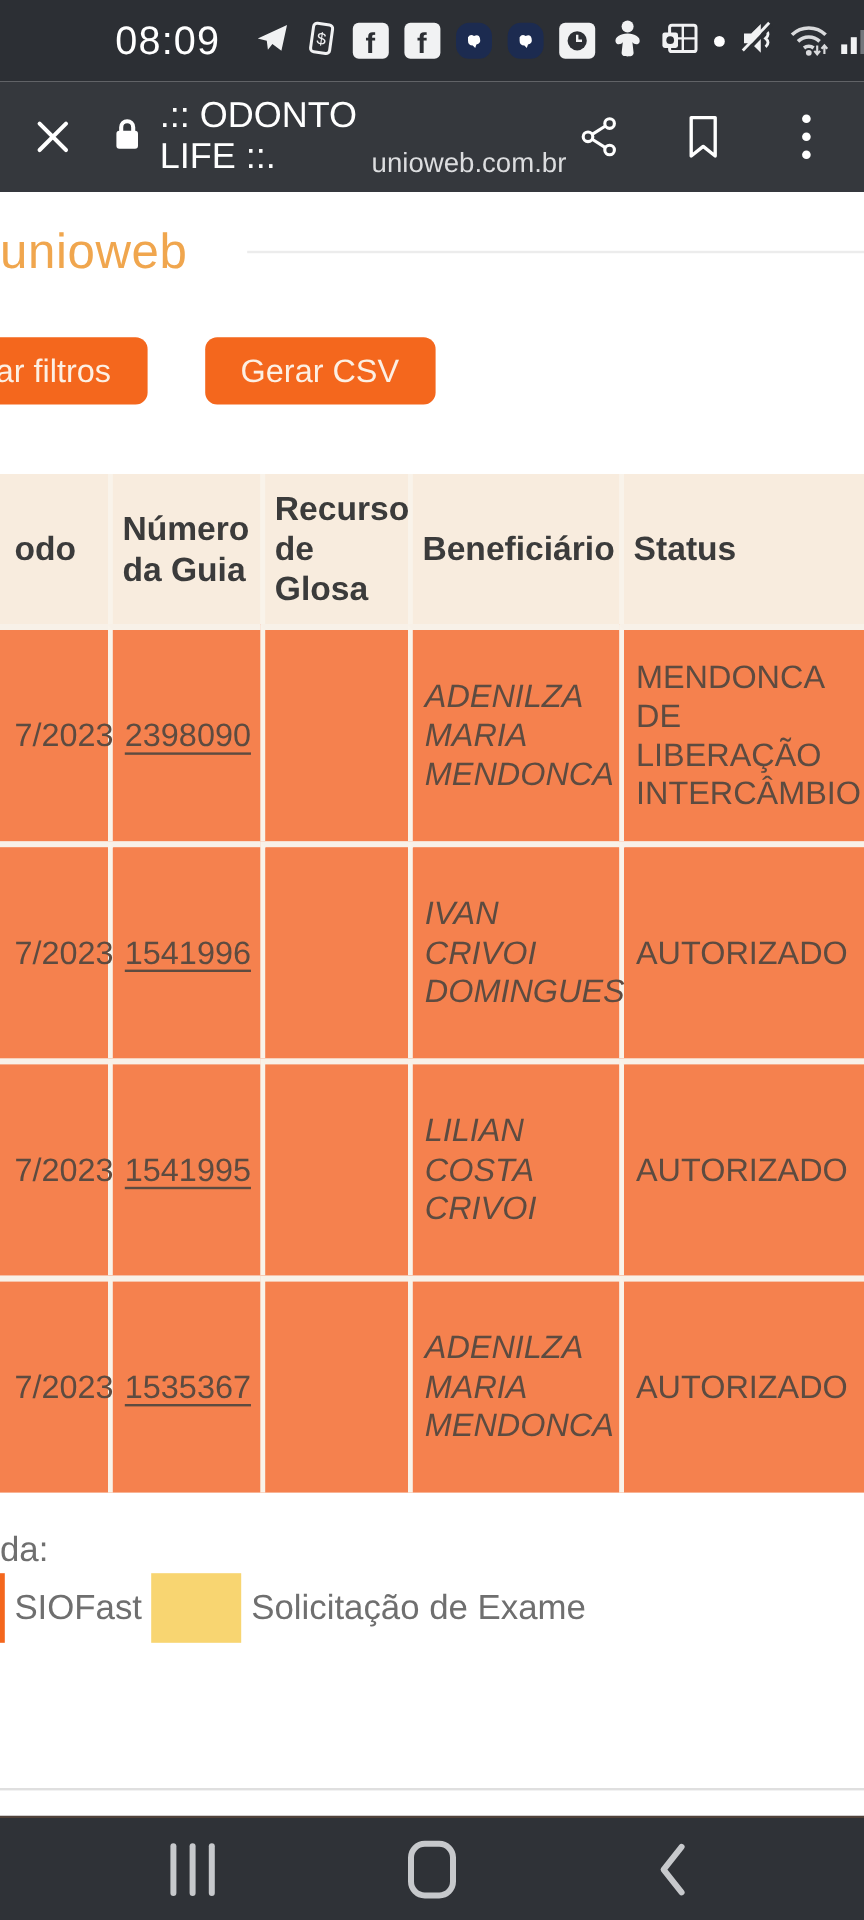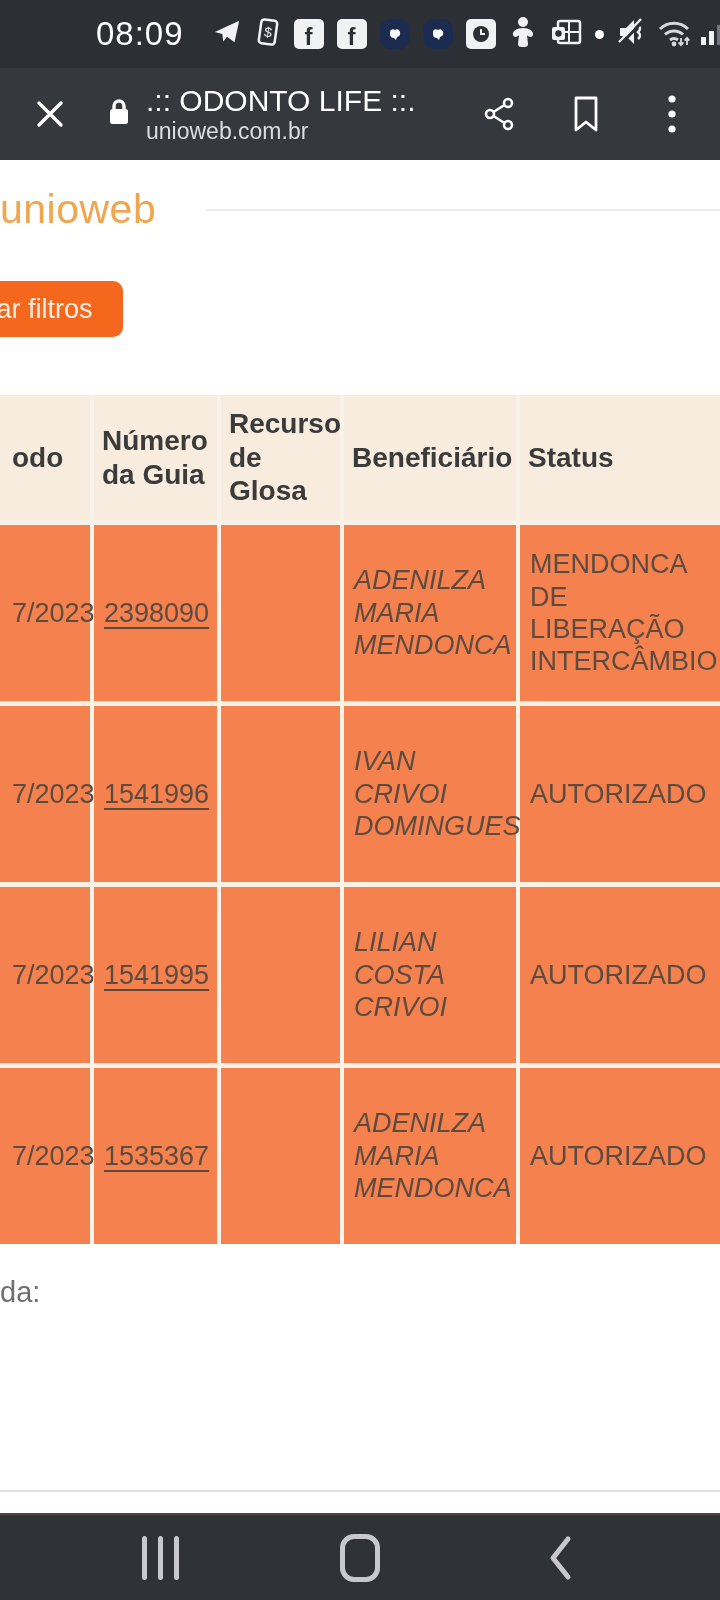--- a/index.html
+++ b/index.html
@@ -20,21 +20,21 @@
     display:flex; align-items:center; justify-content:center; }
   .app-badge { width:30px; height:30px; background:#f1f2f3; border-radius:5px;
     display:flex; align-items:center; justify-content:center; }
   .sb-dot { width:9px; height:9px; border-radius:50%; background:#fff; }
 
   
   .toolbar { height:92px; background:#35383d; display:flex; align-items:center;
     padding:0 20px; flex:none; }
   .tb-close { width:60px; height:60px; display:flex; align-items:center; justify-content:center; }
   .tb-lock { margin:0 14px 0 26px; }
-  .tb-titles { display:flex; flex-direction:column; line-height:1.15; }
+  .tb-titles { display:flex; flex-direction:row; line-height:1.15;align-items:flex-end; }
   .tb-title { color:#fff; font-size:30px; }
   .tb-url { color:#dcdddf; font-size:23px; }
   .tb-actions { margin-left:auto; display:flex; align-items:center; gap:30px; }
   .tb-btn { width:56px; height:56px; display:flex; align-items:center; justify-content:center; }
 
   
   .page { flex:1; background:#fff; overflow:hidden; position:relative; }
   .heading-row { display:flex; align-items:center; margin-top:26px; }
   .page-heading { font-size:41px; font-weight:300; color:#f0a64e; letter-spacing:0.5px; }
   .heading-rule { flex:1; height:2px; background:#ececec; margin-left:50px; }
@@ -206,20 +206,21 @@
 
   <div class="page">
 
     <div class="heading-row">
       <span class="page-heading">unioweb</span>
       <span class="heading-rule"></span>
     </div>
 
     <div class="btn-row">
       <button class="obtn cut">trar filtros</button>
+      <button class="obtn">Gerar CSV</button>
     </div>
 
     <div class="table-clip">
       <table class="guide">
         <colgroup>
             <col style="width:90px">
             <col style="width:127px">
             <col style="width:123px">
             <col style="width:176px">
             <col style="width:250px">
@@ -261,20 +262,26 @@
             <td></td>
             <td><span class="wrap-benef">ADENILZA MARIA MENDONCA</span></td>
             <td><span class="wrap-status">AUTORIZADO</span></td>
           </tr>
         </tbody>
       </table>
     </div>
 
     <div class="legend">
       <div class="legend-label">da:</div>
+      <div class="legend-items">
+        <span class="legend-swatch cut" style="background-color: rgb(244, 103, 29);"></span>
+        <span class="legend-text">SIOFast</span>
+        <span class="legend-swatch" style="background-color: rgb(248, 213, 113);"></span>
+        <span class="legend-text">Solicitação de Exame</span>
+      </div>
     </div>
 
     <div class="page-bottom-line"></div>
   </div>
 
   <div class="navbar">
     <div class="nav-btn">
       <span class="recents">
           <i></i>
           <i></i>

